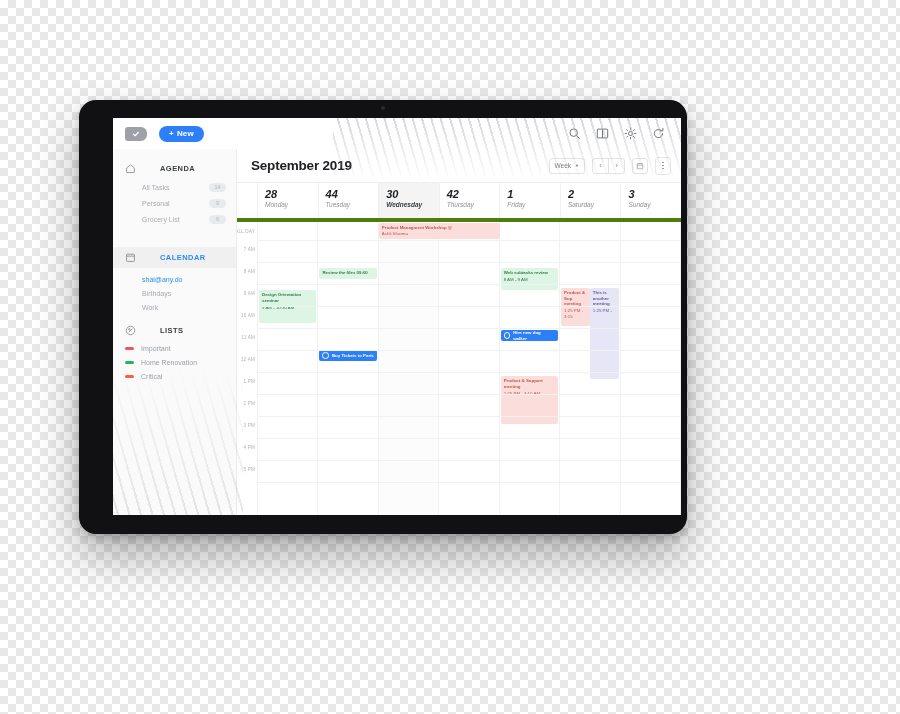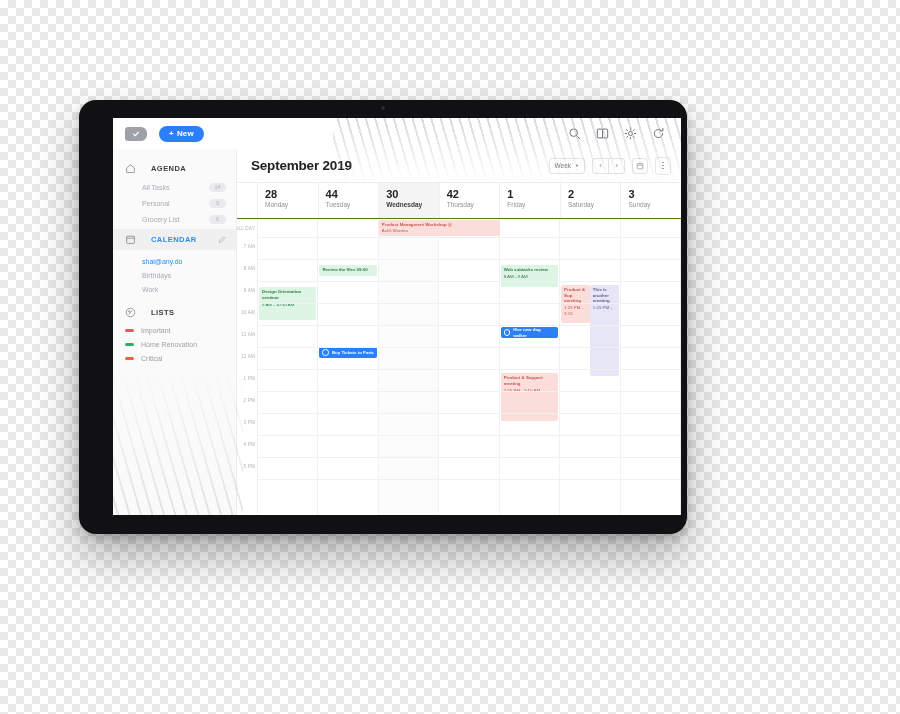--- a/index.html
+++ b/index.html
@@ -62,21 +62,21 @@
   .tb-right{margin-left:auto;display:flex;align-items:center;gap:15px;
     padding-right:4px;}
   .tb-ico{width:13px;height:13px;color:#6c7076;display:block;}
 
   
   #appbody{display:flex;height:366px;position:relative;}
 
   
   #sidebar{width:124px;background:#fafafa;border-right:1px solid #ececec;
     padding-top:9px;position:relative;z-index:15;box-sizing:border-box;}
-  .sec{display:flex;align-items:center;gap:15px;padding:5px 0 5px 12px;
+  .sec{display:flex;align-items:center;gap:24px;padding:5px 0 5px 12px;
     font-size:7.5px;font-weight:bold;color:#3c4043;letter-spacing:.45px;}
   .sec .gly{width:11px;height:11px;color:#7b7f85;flex:0 0 11px;}
   .sec.active{background:#f0f0f0;}
   .sec.active .lbl{color:#2d8cf0;}
   .sec .pencil{margin-left:auto;margin-right:10px;width:8px;height:8px;color:#9aa0a6;}
   .row{display:flex;align-items:center;padding:3.5px 10px 3.5px 29px;
     font-size:7px;color:#a6abb1;}
   .row .cnt{margin-left:auto;min-width:13px;height:9px;border-radius:5px;
     background:#e9eaec;color:#b3b7bc;font-size:5.5px;display:flex;
     align-items:center;justify-content:center;padding:0 2px;}
@@ -101,22 +101,22 @@
     justify-content:center;color:#8a8e93;font-size:8px;}
   .navbtn+.navbtn{border-left:1px solid #e2e3e5;}
   .sqbtn{width:14px;height:14px;border:1px solid #e2e3e5;border-radius:3px;
     background:#fff;display:flex;align-items:center;justify-content:center;}
   .dotsbtn{width:14px;height:16px;border:1px solid #e6e7e9;border-radius:3px;
     background:#fff;display:flex;flex-direction:column;align-items:center;
     justify-content:center;gap:1.5px;}
   .dotsbtn i{width:1.6px;height:1.6px;border-radius:50%;background:#8a8e93;display:block;}
 
   
-  #dayhead{display:flex;border-bottom:1px solid #4d7c0f;height:35px;
-    position:relative;z-index:18;background:#fff;}
+  #dayhead{display:flex;border-bottom:4px solid #4d7c0f;height:35px;
+    position:relative;z-index:18;background:#fff;font-style:italic;}
   #gutterhead{width:20px;flex:0 0 20px;border-right:1px solid #f0f0f0;}
   .dcol{flex:1;border-right:1px solid #f0f0f0;padding:5px 0 0 7px;
     box-sizing:border-box;}
   .dcol:last-child{border-right:none;}
   .dcol.today{background:#f4f4f4;}
   .dnum{font-size:11px;font-weight:bold;color:#202124;line-height:12px;}
   .dname{font-size:6.5px;color:#8e9195;margin-top:1px;}
   .dcol.today .dname{color:#3c4043;font-weight:bold;}
 
   
@@ -198,21 +198,21 @@
         </div>
         <div class="row">
           <span>Personal</span>
           <span class="cnt">9</span>
         </div>
         <div class="row">
           <span>Grocery List</span>
           <span class="cnt">6</span>
         </div>
 
-        <div class="sec active" style="margin-top:2px;">
+        <div class="sec active" style="margin-top:20px;">
           <svg class="gly" viewBox="0 0 16 16" fill="none" stroke="#7b7f85" stroke-width="1.1">
             <rect x="2.3" y="3.2" width="11.4" height="10.5" rx="1.2"></rect>
             <line x1="2.3" y1="6" x2="13.7" y2="6"></line>
           </svg>
           <span class="lbl">CALENDAR</span>
           <svg class="pencil" viewBox="0 0 16 16" fill="none" stroke="currentColor" stroke-width="1.2" stroke-linecap="round" stroke-linejoin="round">
             <path d="M11.4 2.3 13.7 4.6 5.3 13H3v-2.3z"></path>
           </svg>
         </div>
 

